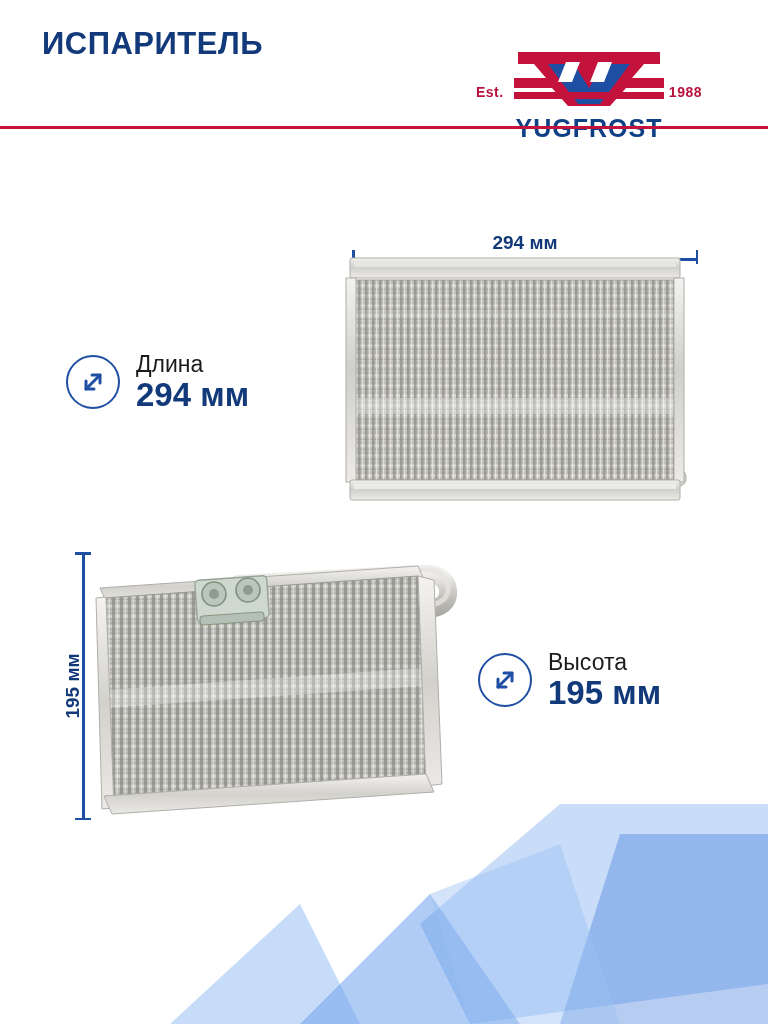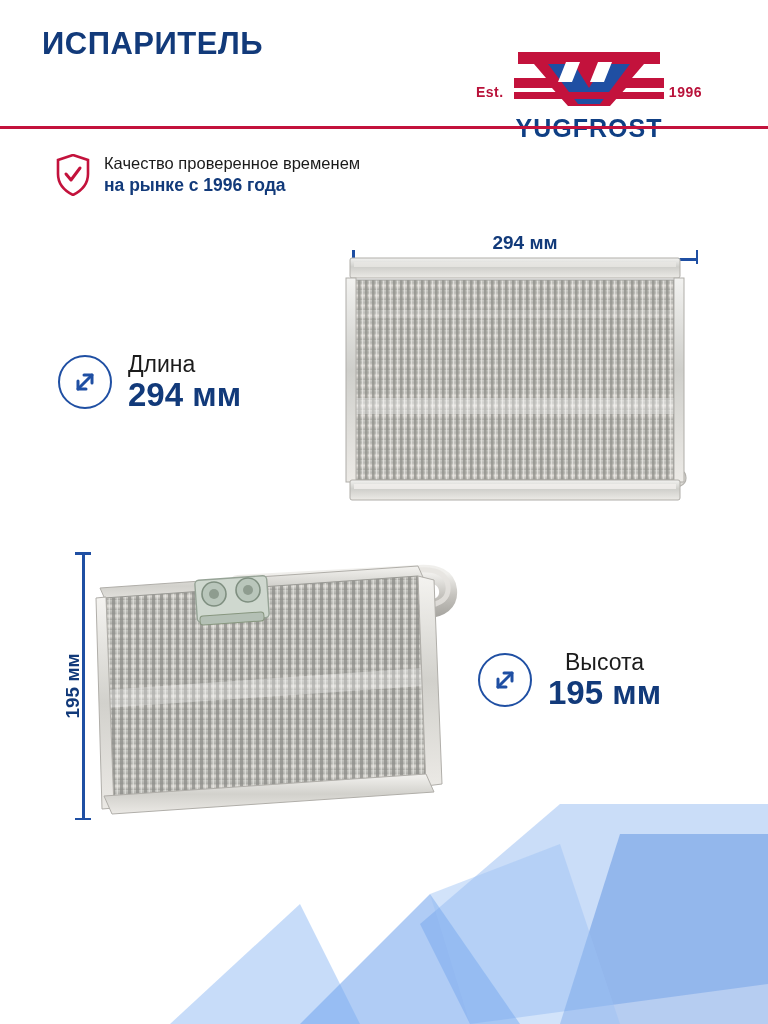--- a/index.html
+++ b/index.html
@@ -110,22 +110,22 @@
     display: block;
   }
 
   
   .callout {
     position: absolute;
     display: flex;
     align-items: center;
     gap: 16px;
   }
-  .callout-len { left: 58px; top: 352px; }
-  .callout-hgt { left: 478px; top: 650px; text-align: center; }
+  .callout-len { left: 66px; top: 352px; }
+  .callout-hgt { left: 478px; top: 650px; }
 
   .arrow-circle {
     width: 50px;
     height: 50px;
     border: 2.5px solid #1f4fa3;
     border-radius: 50%;
     position: relative;
     flex: none;
   }
   .callout-label {
@@ -229,53 +229,41 @@
 <body>
 
 <div class="page">
 
   <div class="title">
     <span>ИСПАРИТЕЛЬ</span>
   </div>
 
   <div class="brand">
     <span class="est-left">Est.</span>
-    <span class="est-right">1996</span>
+    <span class="est-right">1988</span>
     <div class="brand-mark">
       <svg viewBox="0 0 150 62" width="150" height="62" aria-hidden="true">
 
         <path d="M4 4 H146 V16 H130 L118 30 H150 V40 H112 L96 58 H54 L38 40 H0 V30 H32 L20 16 H4 Z" fill="#c3123c"></path>
 
         <path d="M34 16 H60 L75 40 L90 16 H116 L86 56 H64 Z" fill="#1f4fa3"></path>
         <path d="M46 8 H70 L75 18 L80 8 H104 L88 30 H62 Z" fill="#ffffff" opacity="0.0"></path>
 
         <path d="M52 14 L66 14 L58 34 L44 34 Z" fill="#ffffff"></path>
         <path d="M84 14 L98 14 L90 34 L76 34 Z" fill="#ffffff"></path>
 
         <rect x="10" y="6" width="130" height="8" fill="#c3123c"></rect>
         <rect x="0" y="44" width="150" height="7" fill="#c3123c"></rect>
       </svg>
     </div>
     <div class="brand-name">YUGFROST</div>
   </div>
 
   <div class="rule"></div>
 
-  <div class="quality">
-    <div class="shield">
-      <svg viewBox="0 0 34 42" width="34" height="42" aria-hidden="true">
-        <path d="M17 1 L32 6 V20 C32 31 25 37 17 41 C9 37 2 31 2 20 V6 Z" fill="none" stroke="#c3123c" stroke-width="2.6"></path>
-        <path d="M10 20 L15 26 L24 14" fill="none" stroke="#c3123c" stroke-width="3" stroke-linecap="round" stroke-linejoin="round"></path>
-      </svg>
-    </div>
-    <div class="quality-text">
-      <span class="l1">Качество проверенное временем</span>
-      <span class="l2">на рынке с 1996 года</span>
-    </div>
-  </div>
 
   <div class="measure-top">
     <div class="txt">294 мм</div>
     <div class="bar"></div>
     <div class="cap l"></div>
     <div class="cap r"></div>
   </div>
 
   <div class="prod prod-top">
     <svg viewBox="0 0 350 258" width="350" height="258" aria-hidden="true">

